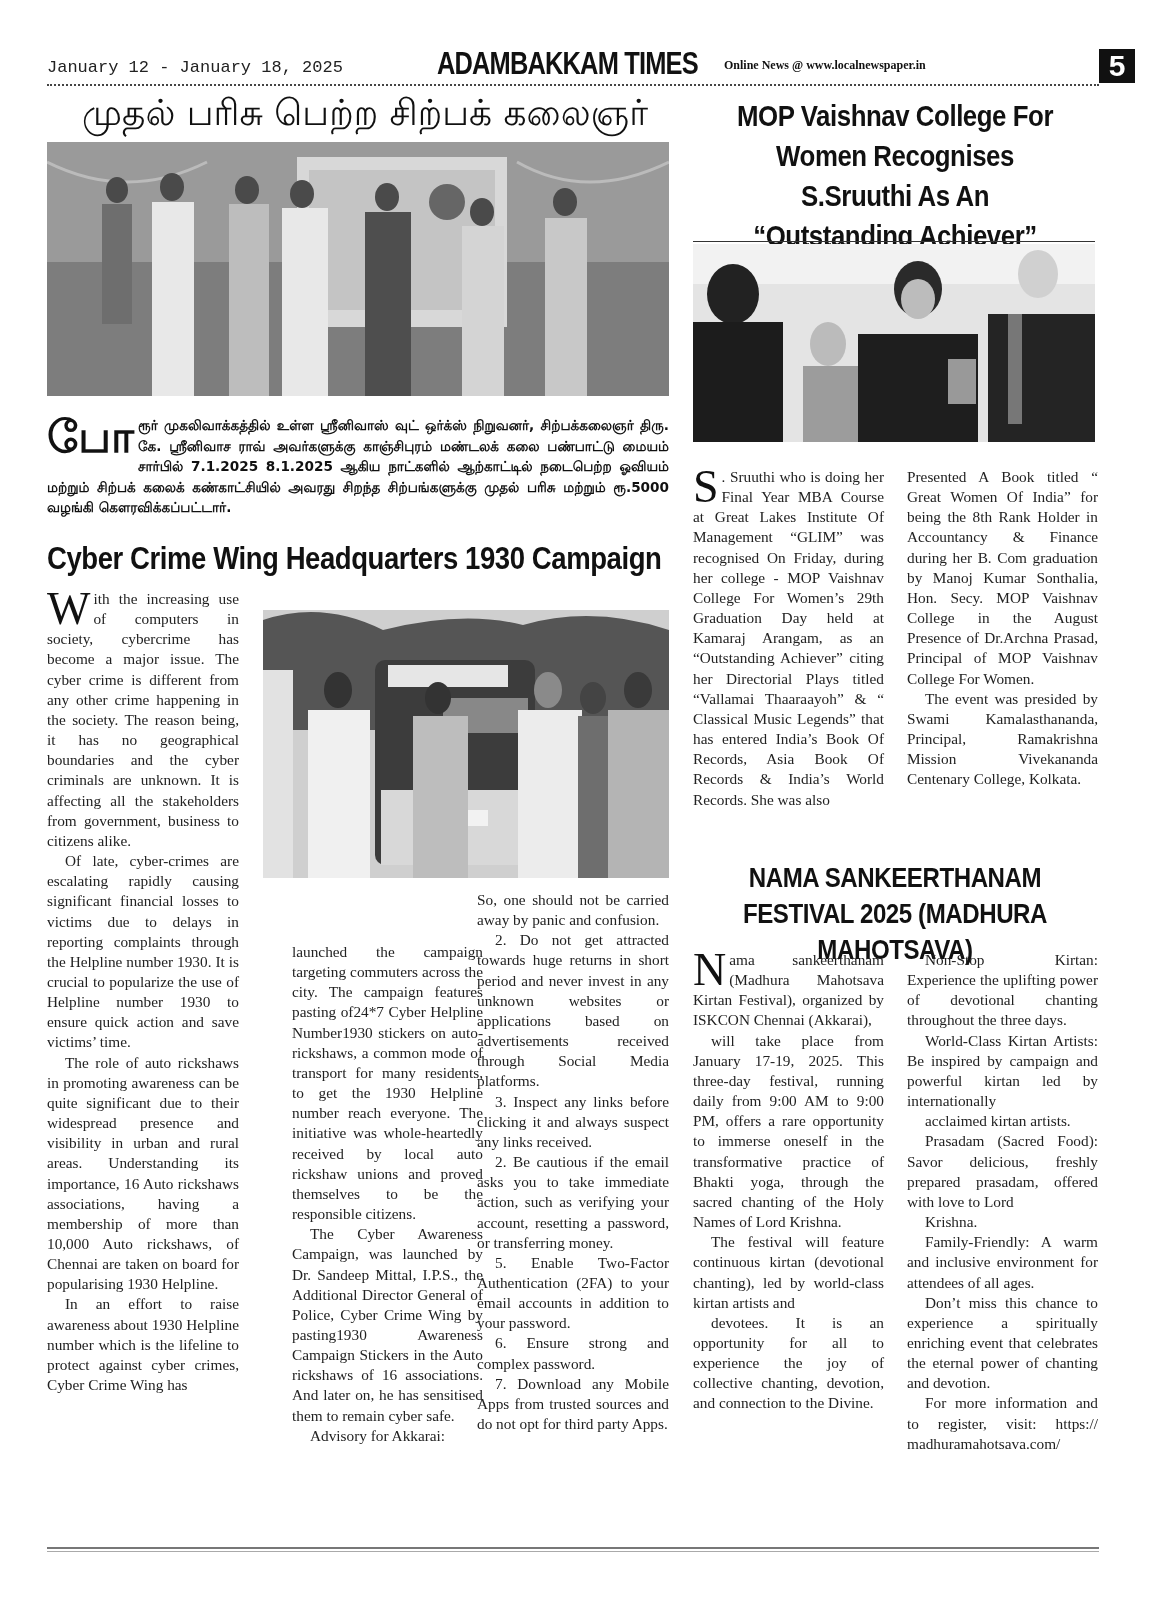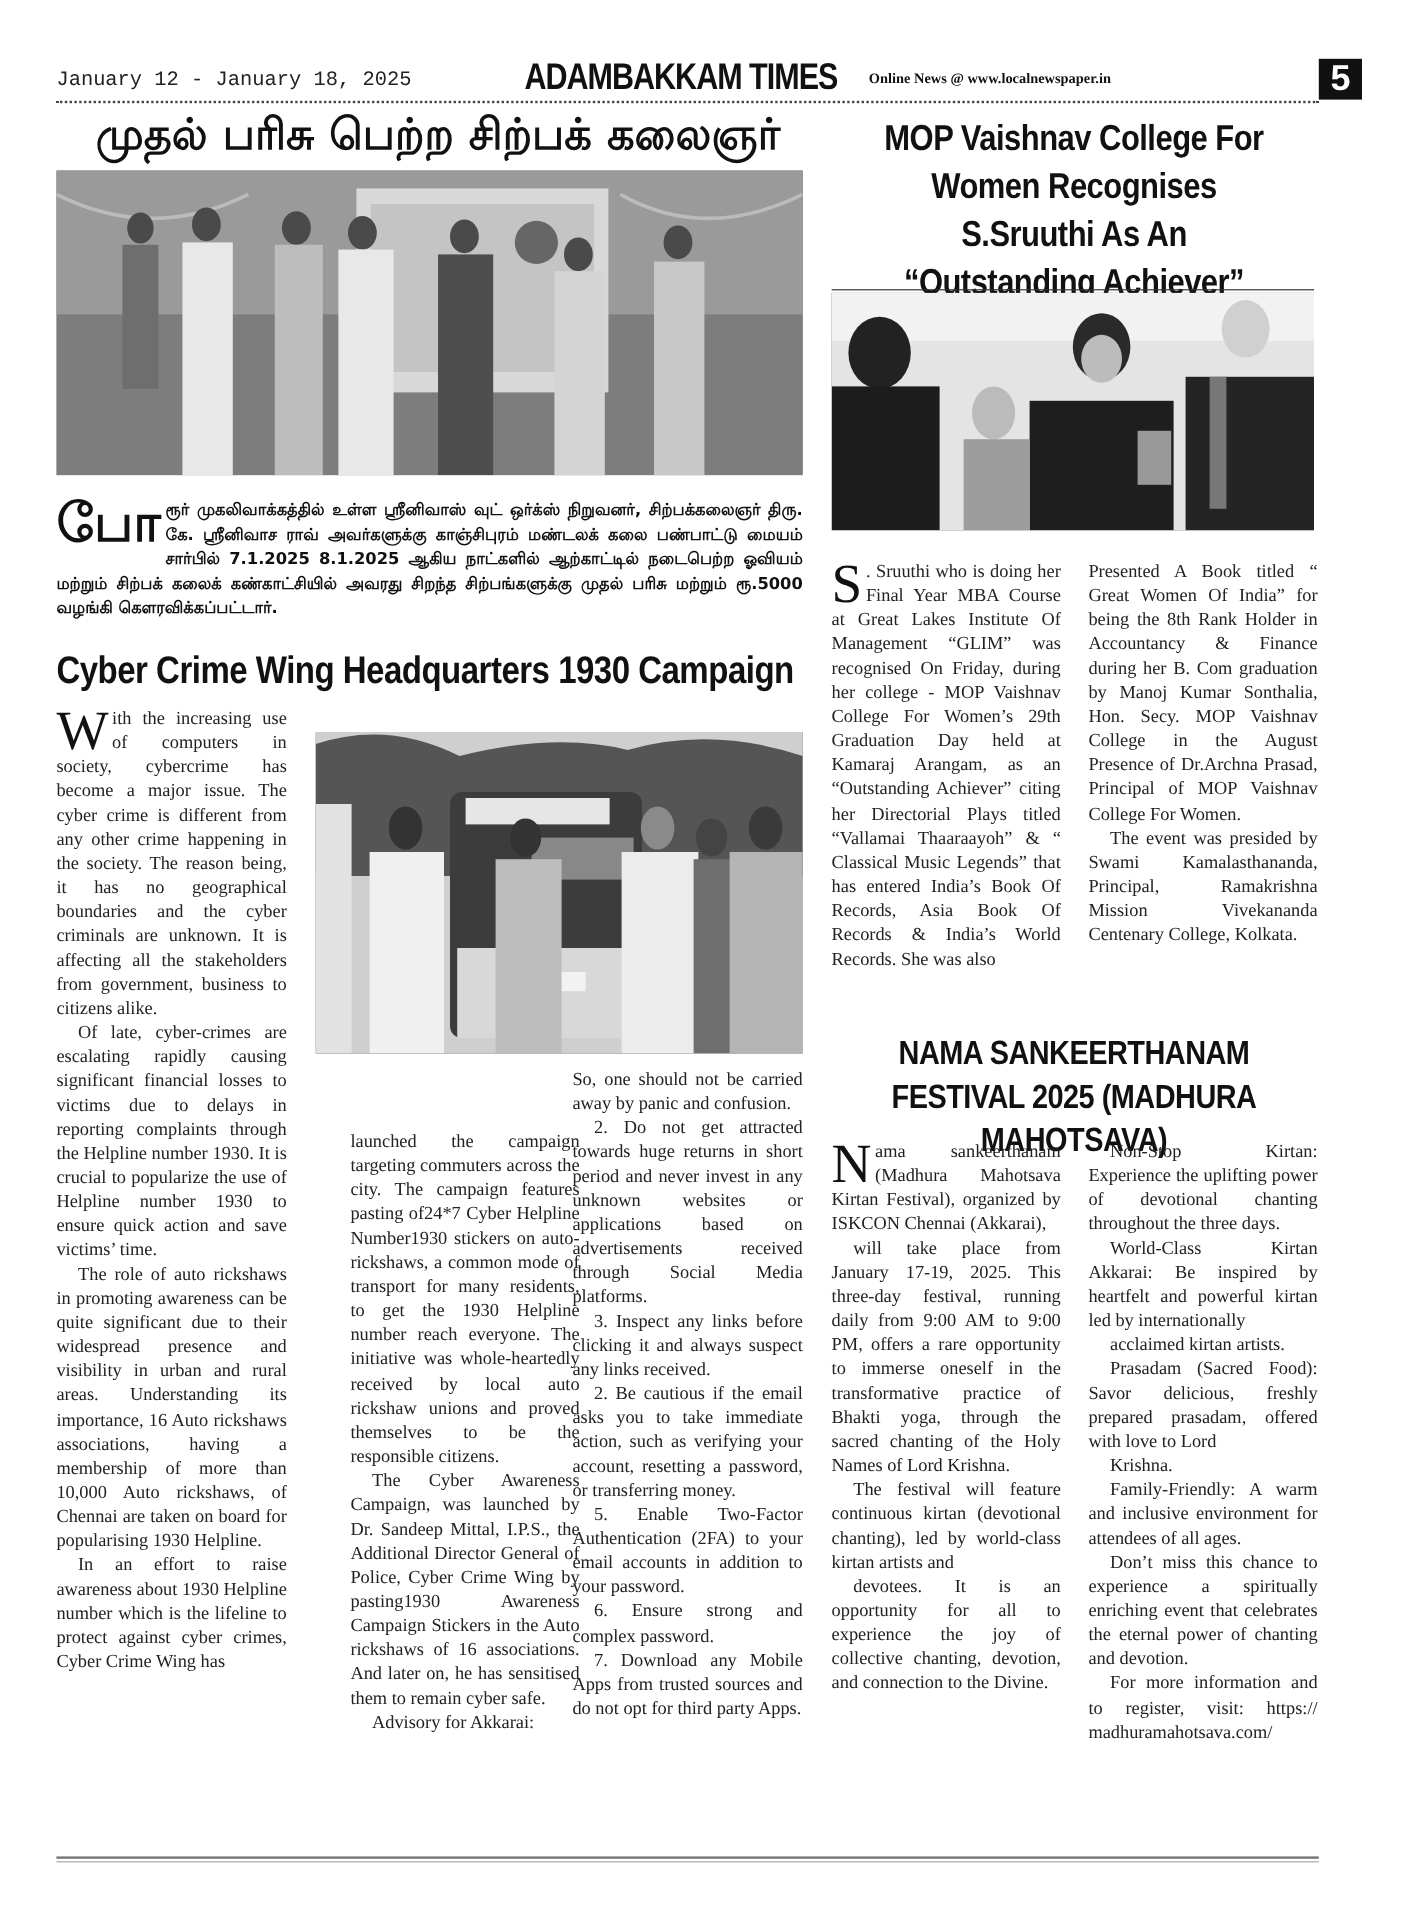--- a/index.html
+++ b/index.html
@@ -8,21 +8,21 @@
 
     .masthead { position: absolute; left: 47px; top: 46px; width: 1088px; height: 40px; }
     .mh-date { position: absolute; left: 0; top: 12px; font-family: Liberation Mono, monospace; font-size: 17px; color: #222; }
     .mh-title { position: absolute; left: 390px; top: 0; font-family: "Liberation Sans", sans-serif; font-weight: 700; font-size: 31px; letter-spacing: -1px; transform: scaleX(0.82); transform-origin: left top; color: #111; }
     .mh-online { position: absolute; left: 677px; top: 12px; font-family: "Liberation Serif", serif; font-weight: 700; font-size: 12px; color: #111; }
     .mh-page { position: absolute; right: 0; top: 3px; width: 36px; height: 34px; background: #111; color: #fff; font-family: "Liberation Sans", sans-serif; font-weight: 700; font-size: 30px; text-align: center; line-height: 34px; }
     .mh-rule { position: absolute; left: 47px; top: 84px; width: 1052px; border-top: 2px dotted #444; }
 
     .headline { font-family: "Liberation Sans", sans-serif; font-weight: 700; color: #111; letter-spacing: -0.5px; }
 
-    .tamil-head { position: absolute; left: 40px; top: 92px; width: 650px; text-align: center; font-size: 36px; font-family: "DejaVu Sans", sans-serif; font-weight: 700; color: #111; }
+    .tamil-head { position: absolute; left: 40px; top: 92px; width: 650px; text-align: center; font-size: 36px; font-family: "DejaVu Sans", sans-serif; font-weight: 400; color: #111; }
 
     .photo { position: absolute; overflow: hidden; background: #8a8a8a; }
     .photo svg { width: 100%; height: 100%; display: block; }
 
     .tamil-body { position: absolute; left: 47px; top: 415px; width: 622px; font-family: "DejaVu Sans", sans-serif; font-size: 13.6px; line-height: 20.5px; font-weight: 700; color: #111; text-align: justify; }
     .tamil-drop { float: left; font-size: 44px; line-height: 40px; font-weight: 700; margin-right: 4px; margin-top: 2px; font-family: "DejaVu Sans", sans-serif; }
 
     .cyber-head { position: absolute; left: 47px; top: 540px; width: 622px; font-size: 32px; transform: scaleX(0.86); transform-origin: left top; white-space: nowrap; }
 
     .col { position: absolute; font-family: "Liberation Serif", serif; font-size: 15.3px; line-height: 20.15px; text-align: justify; color: #222; }
@@ -161,21 +161,21 @@
 
 <div class="col" style="left:693px; top:950px; width:191px;">
   <p><span class="drop">N</span><span>ama sankeerthanam (Madhura Mahotsava Kirtan Festival), organized by ISKCON Chennai (Akkarai),</span></p>
   <p class="ind">will take place from January 17-19, 2025. This three-day festival, running daily from 9:00 AM to 9:00 PM, offers a rare opportunity to immerse oneself in the transformative practice of Bhakti yoga, through the sacred chanting of the Holy Names of Lord Krishna.</p>
   <p class="ind">The festival will feature continuous kirtan (devotional chanting), led by world-class kirtan artists and</p>
   <p class="ind">devotees. It is an opportunity for all to experience the joy of collective chanting, devotion, and connection to the Divine.</p>
 </div>
 
 <div class="col" style="left:907px; top:950px; width:191px;">
   <p class="ind">Non-Stop Kirtan: Experience the uplifting power of devotional chanting throughout the three days.</p>
-  <p class="ind">World-Class Kirtan Akkarai: Be inspired by heartfelt and powerful kirtan led by internationally</p>
+  <p class="ind">World-Class Kirtan Artists: Be inspired by campaign and powerful kirtan led by internationally</p>
   <p class="ind">acclaimed kirtan artists.</p>
   <p class="ind">Prasadam (Sacred Food): Savor delicious, freshly prepared prasadam, offered with love to Lord</p>
   <p class="ind">Krishna.</p>
   <p class="ind">Family-Friendly: A warm and inclusive environment for attendees of all ages.</p>
   <p class="ind">Don’t miss this chance to experience a spiritually enriching event that celebrates the eternal power of chanting and devotion.</p>
   <p class="ind">For more information and to register, visit: https:// madhuramahotsava.com/</p>
 </div>
 
 <div class="foot-rule"></div>
 

